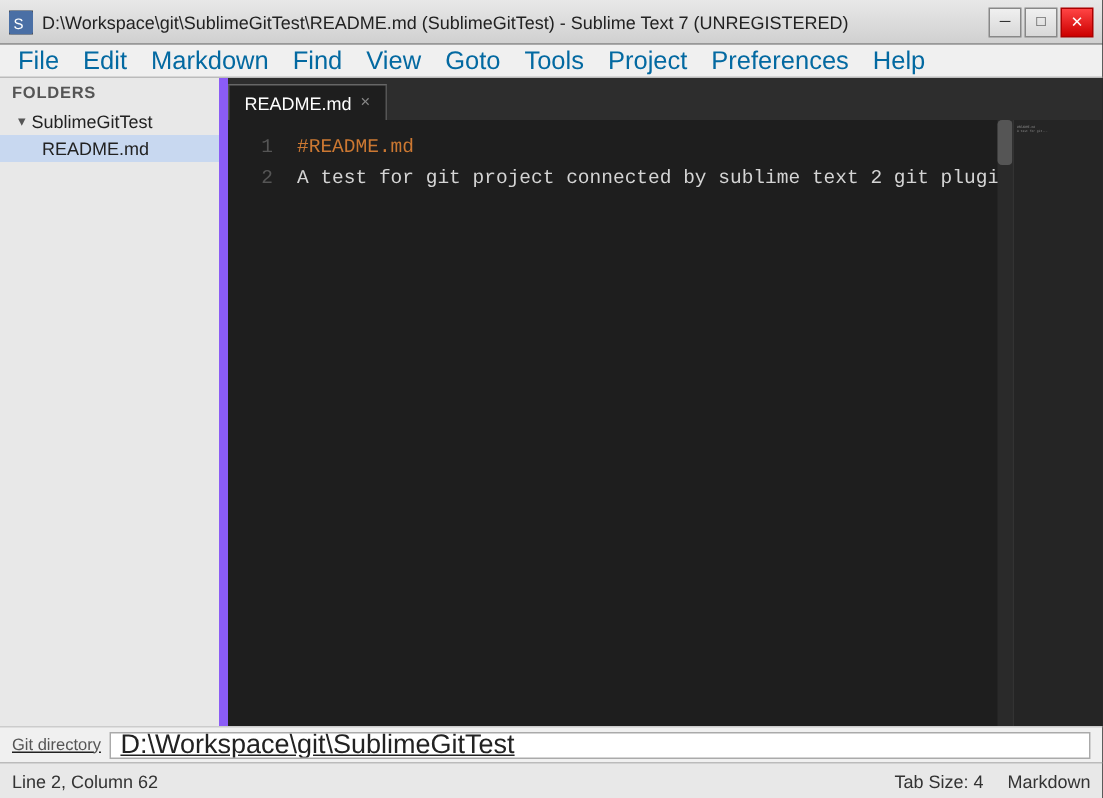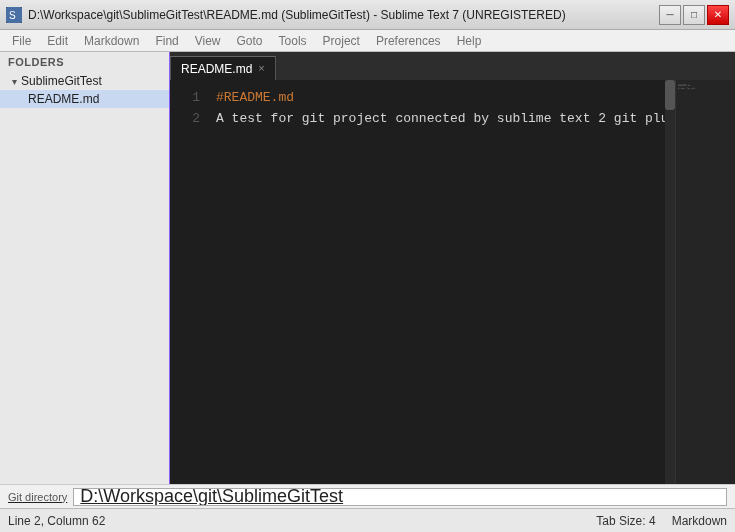--- a/index.html
+++ b/index.html
@@ -67,39 +67,39 @@
     #menu-bar {
       background: #f0f0f0;
       height: 22px;
       display: flex;
       align-items: center;
       border-bottom: 1px solid #bbb;
       padding: 0 4px;
     }
     .menu-item {
       padding: 2px 8px;
-      font-size: 12px;
-      color: #737373;
+      font-size: 17px;
+      color: #0369a1;
       cursor: pointer;
       height: 100%;
       display: flex;
       align-items: center;
     }
 
     
     #main-layout {
       display: flex;
       height: calc(532px - 30px - 22px - 24px - 24px);
     }
 
     
     #sidebar {
-      width: 170px;
+      width: 152px;
       background: #e8e8e8;
-      border-right: 1px solid #8b5cf6;
+      border-right: 6px solid #8b5cf6;
       overflow: hidden;
       flex-shrink: 0;
     }
     #folders-label {
       padding: 4px 8px;
       font-size: 11px;
       font-weight: bold;
       color: #555;
       letter-spacing: 0.5px;
       text-transform: uppercase;

